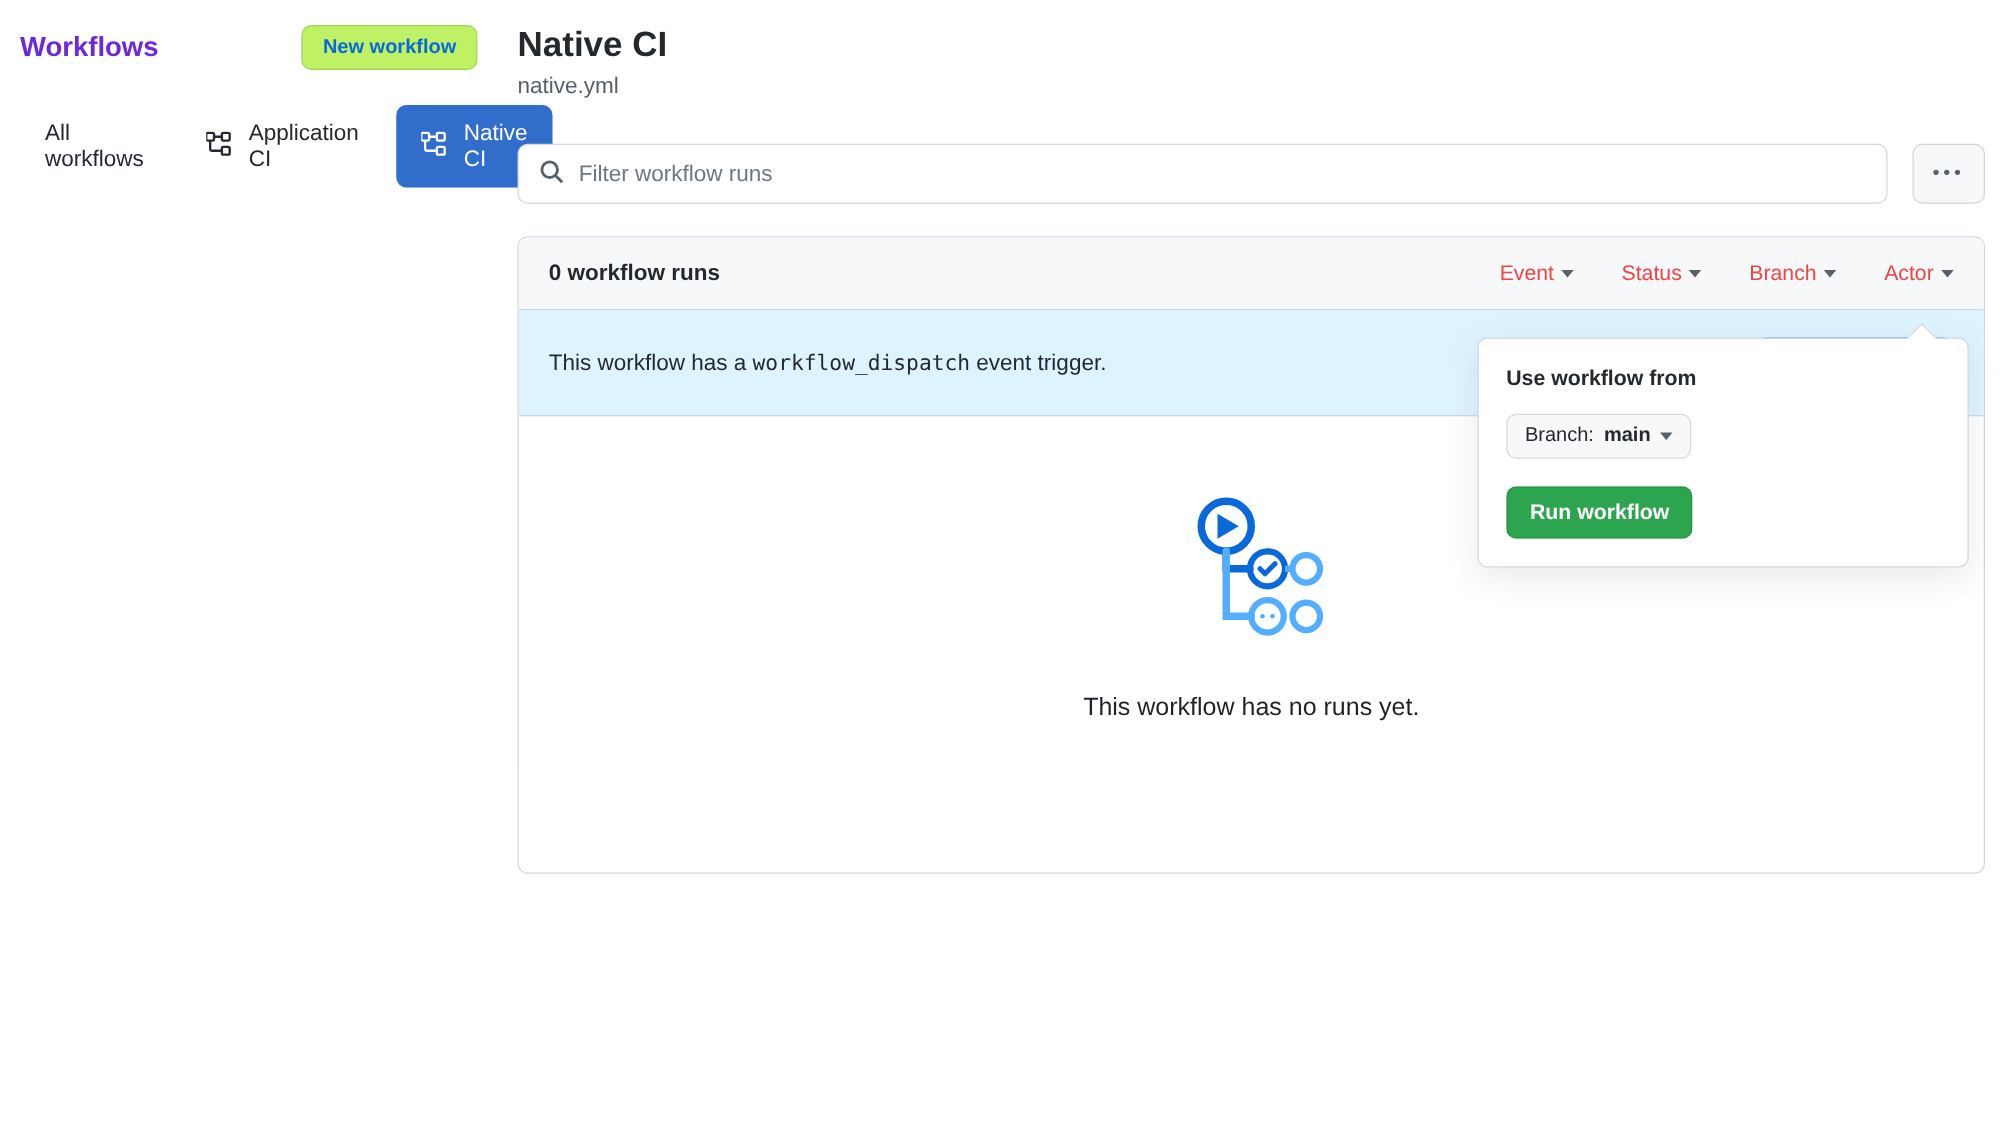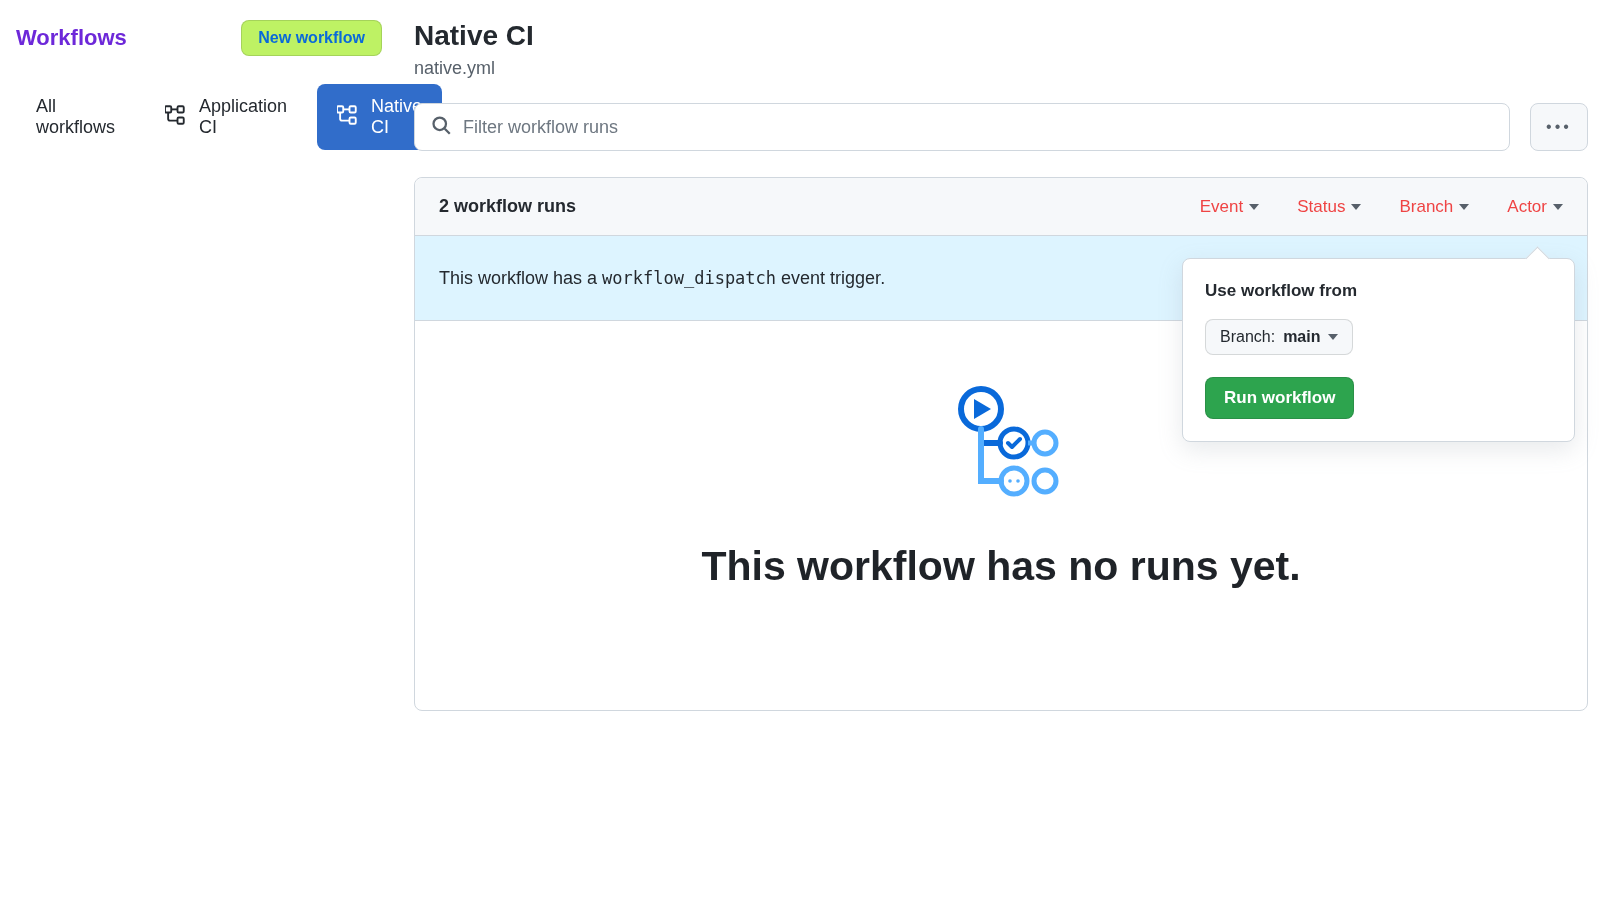--- a/index.html
+++ b/index.html
@@ -69,21 +69,21 @@
   
   .main { flex: 1; min-width: 0; }
   .page-title {
     font-size: 28px;
     font-weight: 600;
     margin-bottom: 6px;
   }
   .page-subtitle {
     font-size: 18px;
     color: #57606a;
-    margin-bottom: 24px;
+    margin-bottom: 36px;
   }
   .filter-row {
     display: flex;
     gap: 20px;
     margin-bottom: 26px;
   }
   .filter-input-wrap {
     flex: 1;
     display: flex;
     align-items: center;
@@ -246,22 +246,22 @@
   .empty-state {
     padding: 60px 20px 120px;
     text-align: center;
   }
   .empty-illustration {
     display: flex;
     justify-content: center;
     margin-bottom: 42px;
   }
   .empty-title {
-    font-size: 41px;
-    font-weight: 700;
+    font-size: 20px;
+    font-weight: 400;
     color: #1f2328;
   }
 </style>
 </head>
 <body>
 
 <div class="app">
   <aside class="sidebar">
     <div class="sidebar-header">
       <h2 class="sidebar-title">Workflows</h2>
@@ -308,21 +308,21 @@
         </span>
         <input class="filter-input" placeholder="Filter workflow runs" style="">
       </div>
       <button class="kebab-btn">
         <span>•••</span>
       </button>
     </div>
 
     <section class="runs-panel">
       <div class="runs-header">
-        <div class="runs-count">2 workflow runs</div>
+        <div class="runs-count">0 workflow runs</div>
         <div class="runs-filters" id="runs-filters">
             <div class="runs-filter">
               <span>Event</span>
               <span class="caret-down"></span>
             </div>
             <div class="runs-filter">
               <span>Status</span>
               <span class="caret-down"></span>
             </div>
             <div class="runs-filter">

